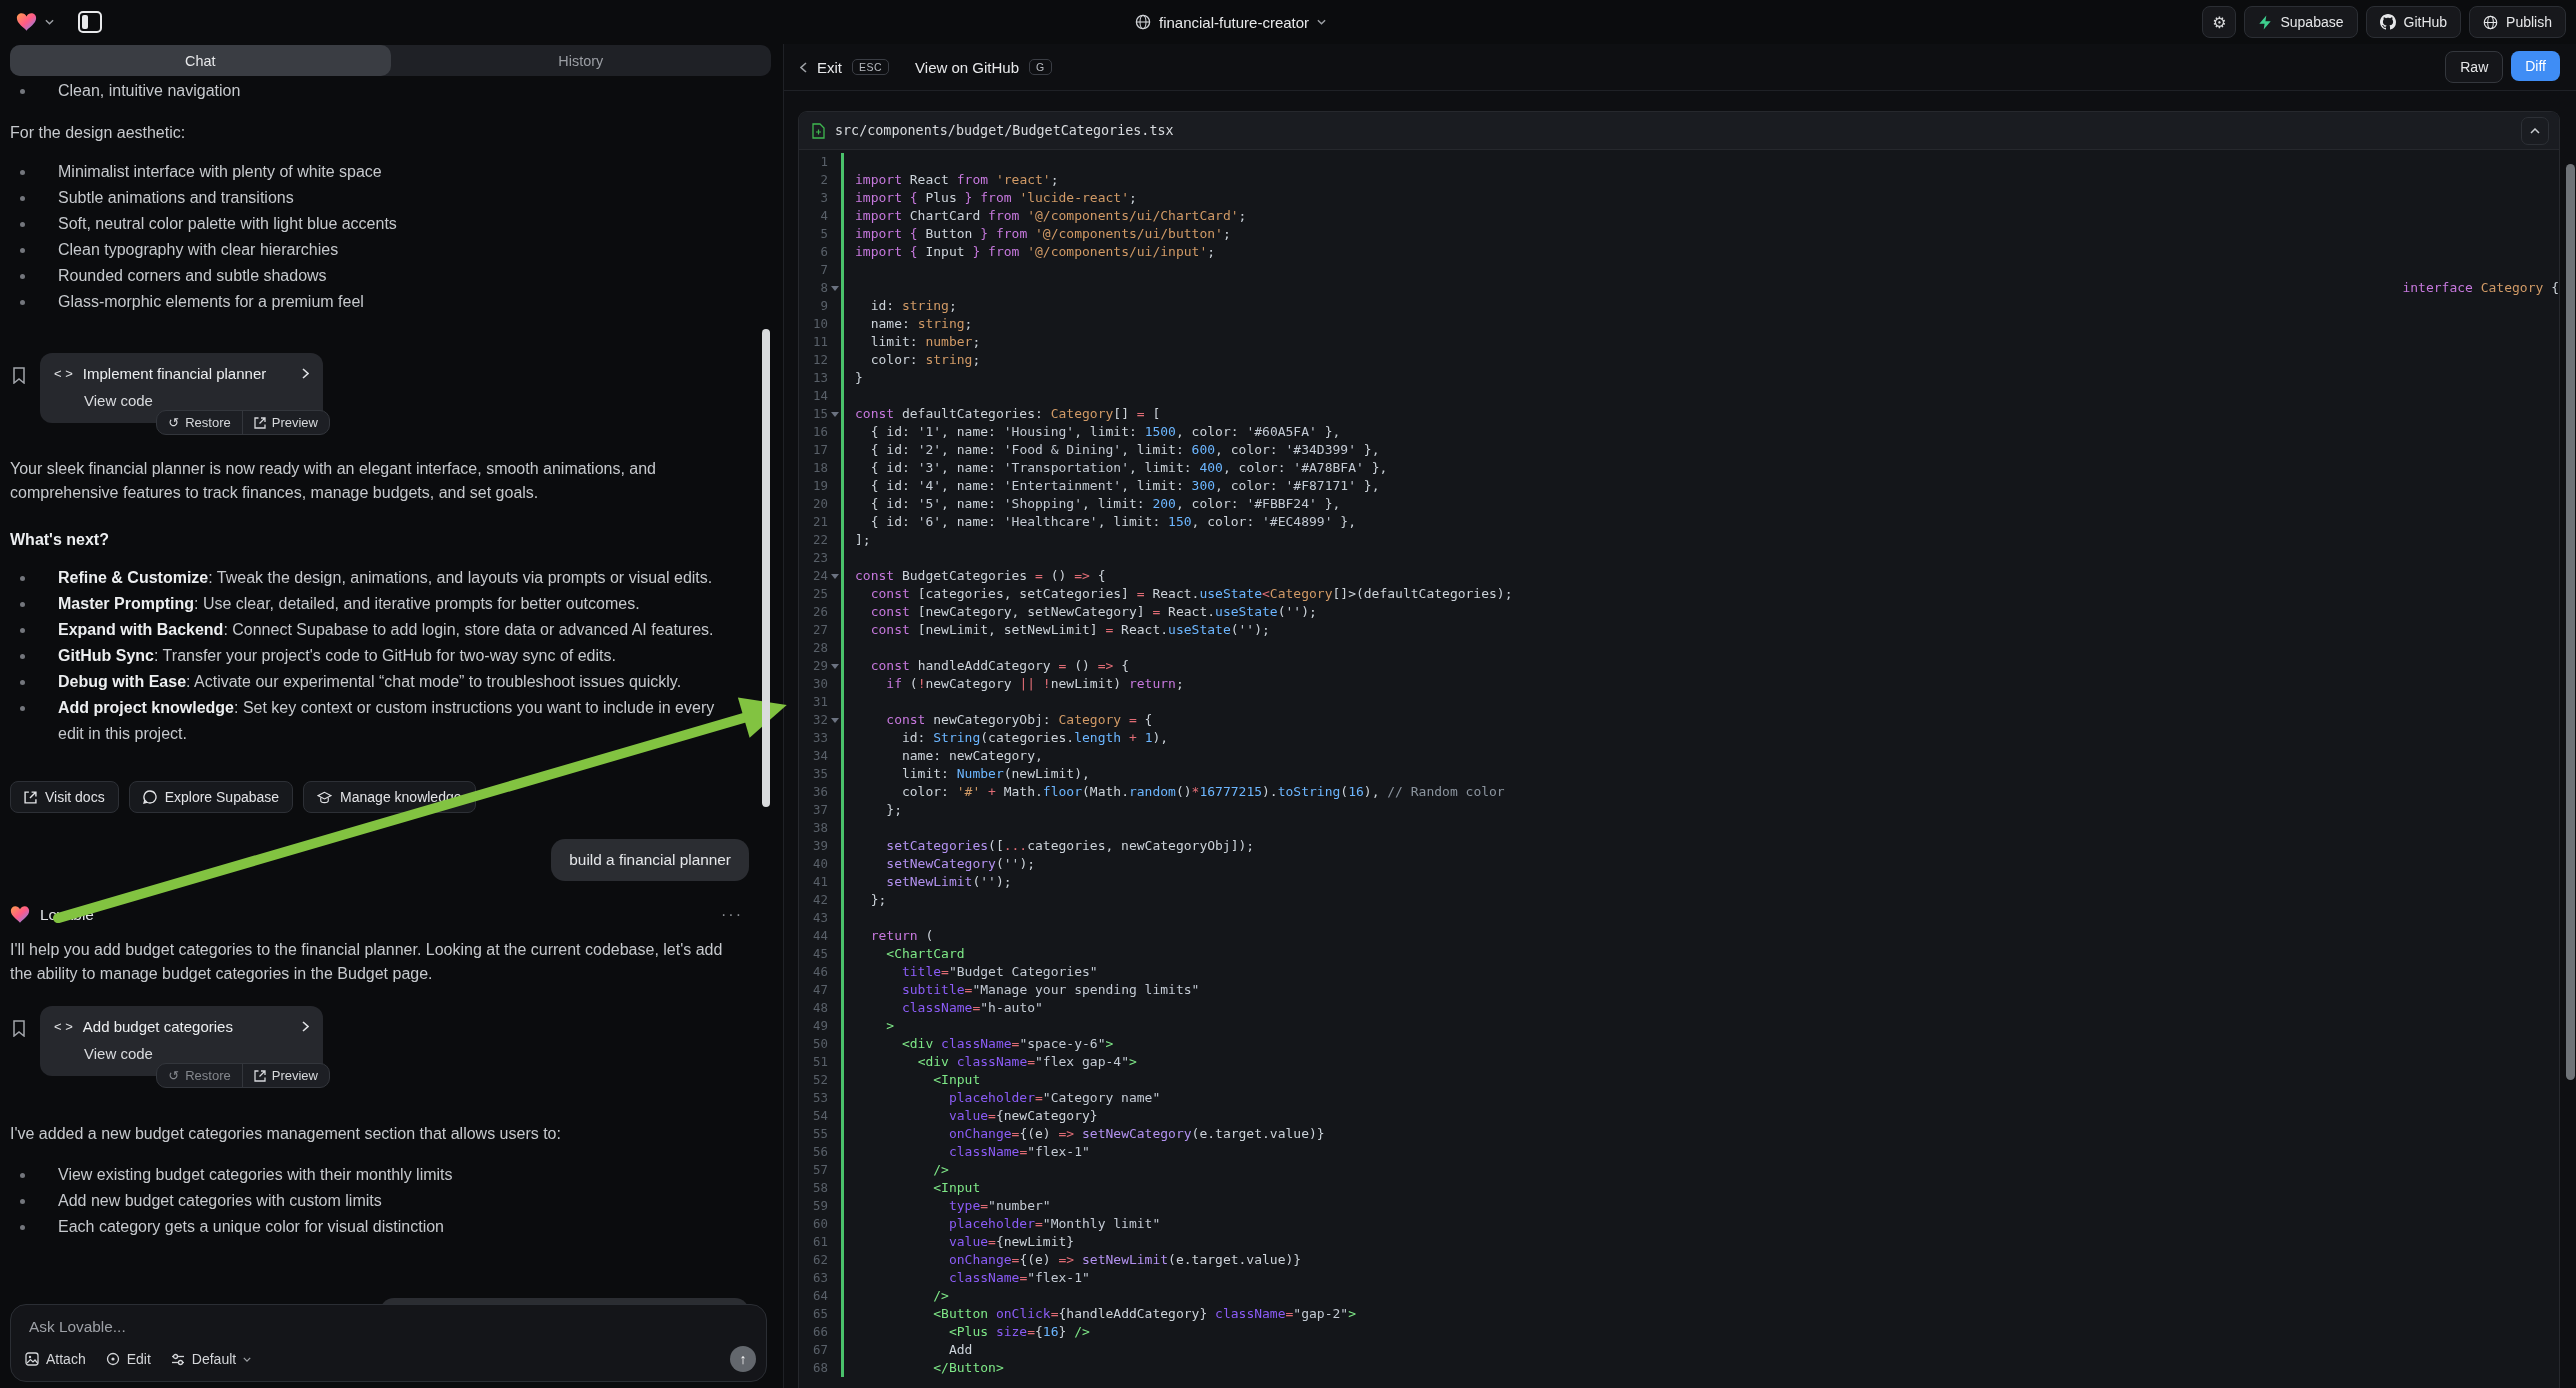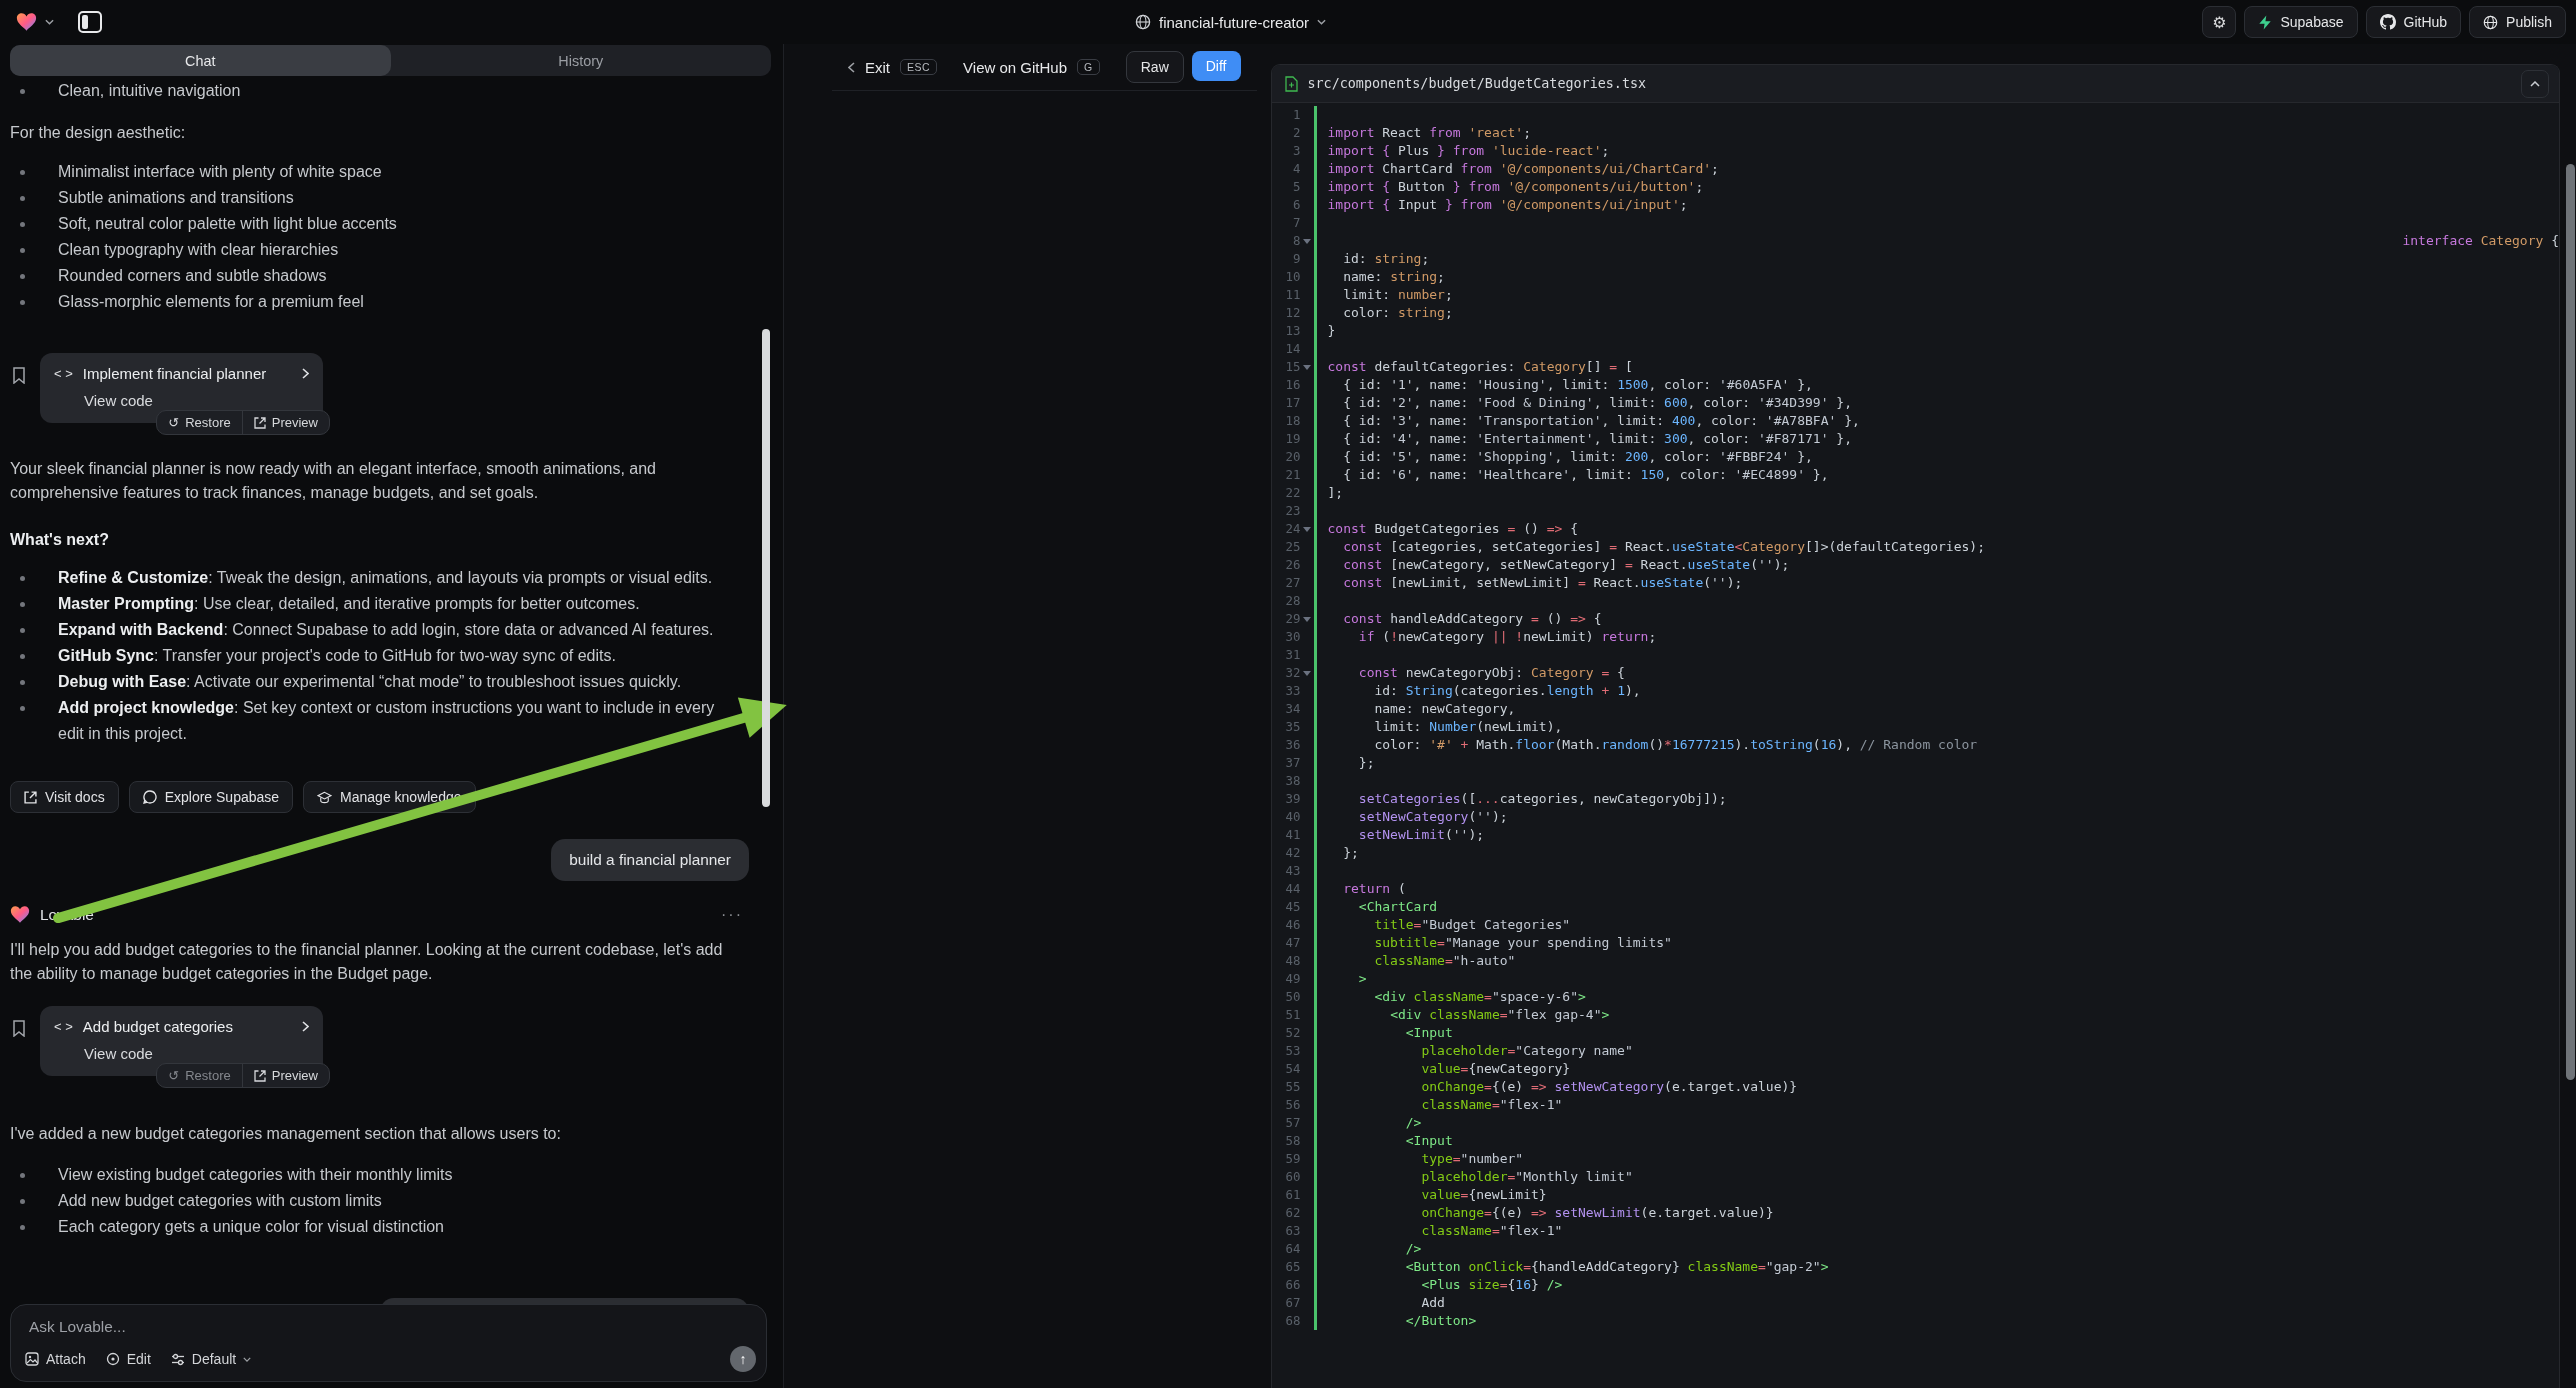--- a/index.html
+++ b/index.html
@@ -53,21 +53,21 @@
           border-radius:16px;box-sizing:border-box;}
   .askbox input{position:absolute;left:16px;top:12px;right:16px;background:transparent;border:none;outline:none;
           color:#e6e7e9;font-size:15.4px;font-family:"Liberation Sans",sans-serif;}
   .askbox input::placeholder{color:#9da0a6;}
   .ask-row{position:absolute;left:14px;right:10px;bottom:9px;display:flex;align-items:center;gap:20px;}
   .ask-tool{display:flex;align-items:center;gap:7px;font-size:14px;color:#d3d5d8;cursor:pointer;}
   .send-btn{margin-left:auto;width:26px;height:26px;border-radius:50%;background:#63676d;color:#ffffff;display:flex;
             align-items:center;justify-content:center;font-size:14px;font-weight:bold;cursor:pointer;}
   .arrow-svg{position:absolute;left:0;top:0;pointer-events:none;z-index:30;}
   
-  .codepanel{flex:1;background:#0e0f12;border-left:1px solid #1f2126;display:flex;flex-direction:row;position:relative;padding-left:48px;}
+  .codepanel{flex:1;background:#0e0f12;border-left:1px solid #1f2126;display:flex;flex-direction:column;position:relative;}
   .code-head{height:46px;border-bottom:1px solid #1f2126;display:flex;align-items:center;padding:0 16px;gap:26px;}
   .head-group{display:flex;align-items:center;gap:10px;font-size:15px;color:#e8e9eb;cursor:pointer;}
   .kbd{border:1px solid #3a3d44;border-radius:5px;padding:1px 6px;font-size:10.5px;color:#b7babf;letter-spacing:0.5px;}
   .head-right{margin-left:auto;display:flex;gap:8px;}
   .raw-btn{height:30px;padding:0 14px;display:flex;align-items:center;border:1px solid #34373d;border-radius:8px;
            background:#15161a;color:#e5e6e8;font-size:14px;cursor:pointer;}
   .diff-btn{height:30px;padding:0 14px;display:flex;align-items:center;border-radius:8px;color:#fff;font-size:14px;cursor:pointer;}
   .filecard{margin:20px 16px 0 14px;flex:1;border:1px solid #26282d;border-bottom:none;border-radius:9px 9px 0 0;
             background:#14161a;overflow:hidden;display:flex;flex-direction:column;}
   .filebar{height:37px;background:#1a1c21;border-bottom:1px solid #26282d;display:flex;align-items:center;
@@ -76,21 +76,21 @@
   .collapse-btn{width:26px;height:26px;border:1px solid #2d3036;border-radius:7px;display:flex;align-items:center;
            justify-content:center;color:#c9ccd1;cursor:pointer;}
   .codebody{flex:1;padding-top:3px;overflow:hidden;font-family:"DejaVu Sans Mono",monospace;font-size:13px;}
   .code-line{display:flex;height:18px;line-height:18px;white-space:pre;}
   .ln{width:29px;text-align:right;color:#596069;flex:0 0 29px;font-size:12.4px;}
   .foldcol{width:13px;flex:0 0 13px;display:flex;align-items:center;justify-content:center;}
   .foldchev{width:0;height:0;border-left:4px solid transparent;border-right:4px solid transparent;border-top:5px solid #6b7280;}
   .lc{border-left:3px solid #4ac26b;padding-left:11px;flex:1;}
   .tk-k{color:#c678dd;} .tk-o{color:#e06c75;} .tk-s{color:#d19a66;} .tk-l{color:#c3cad4;}
   .tk-n{color:#6cb6ff;} .tk-f{color:#6cb6ff;} .tk-u{color:#b392f0;} .tk-t{color:#d19a66;}
-  .tk-g{color:#7ee787;} .tk-a{color:#84cc16;} .tk-c{color:#8b949e;} .tk-w{color:#ccd3da;}
+  .tk-g{color:#7ee787;} .tk-a{color:#8b5cf6;} .tk-c{color:#8b949e;} .tk-w{color:#ccd3da;}
   .code-scrollthumb{position:absolute;right:1px;top:120px;width:9px;height:916px;border-radius:5px;background:#6f7378;z-index:40;}
   .heart{display:inline-block;}
   svg.icon{display:block;}
 </style>
 </head>
 <body>
 
 <header class="topbar">
   <div class="tb-left">
     <span class="heart">

